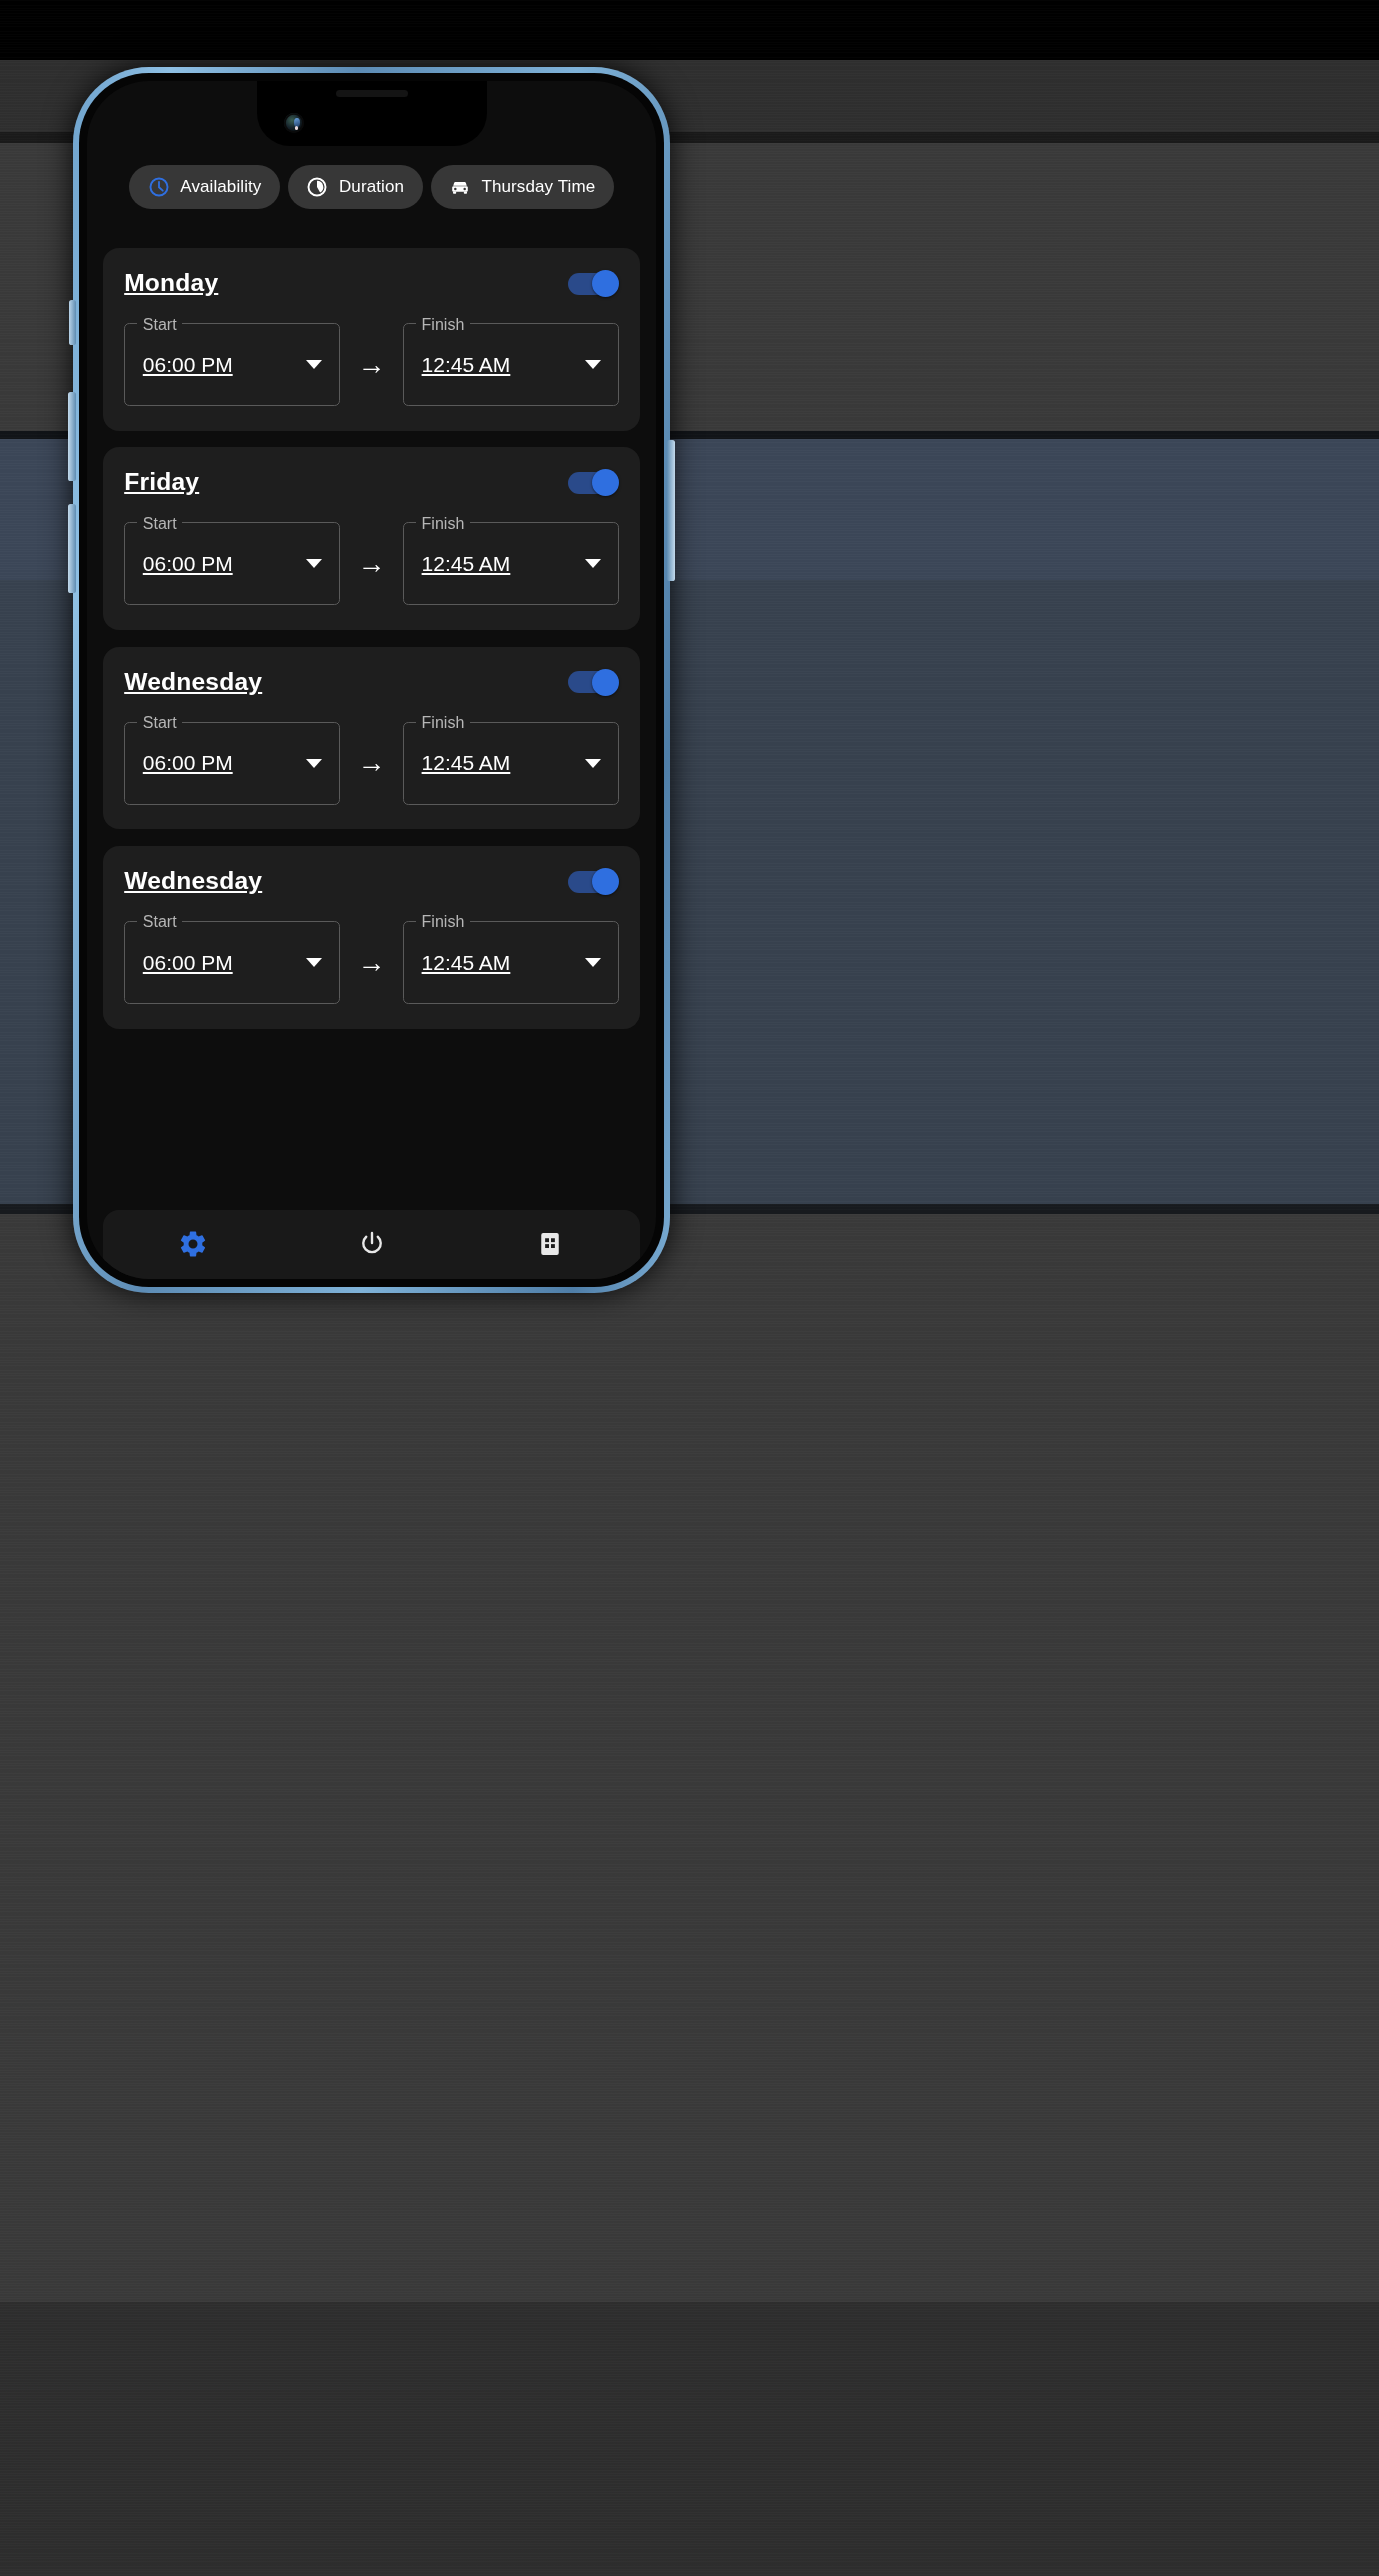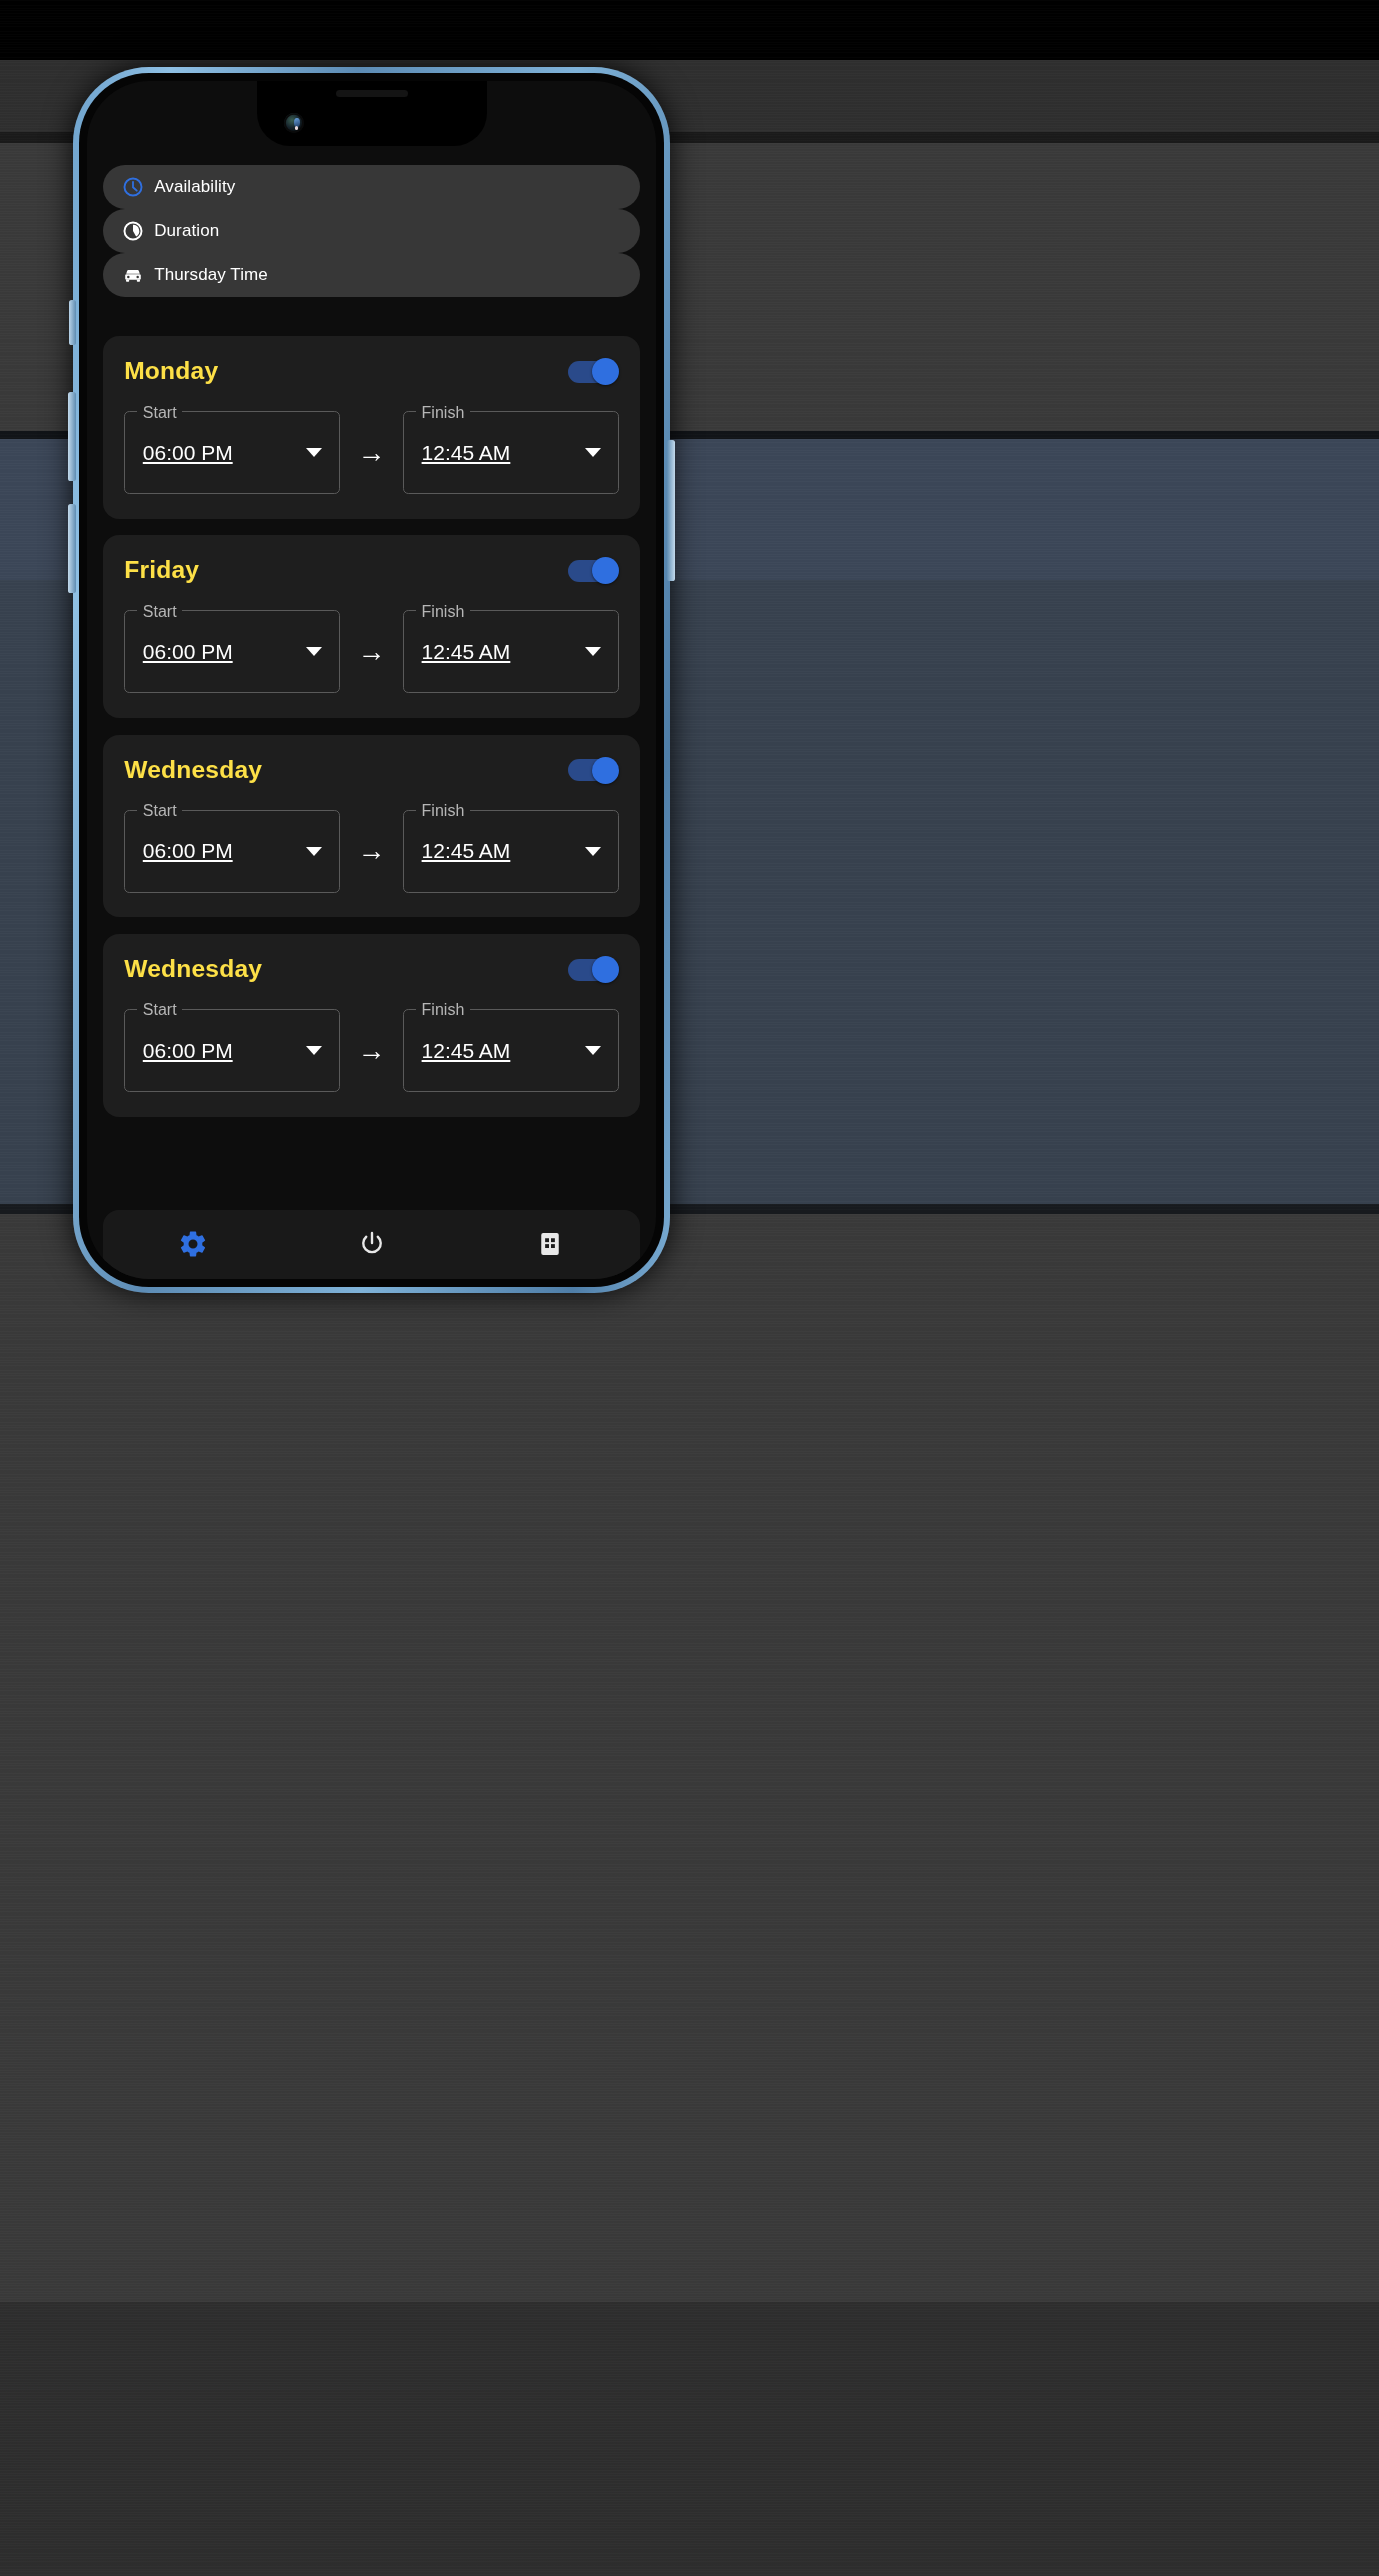--- a/index.html
+++ b/index.html
@@ -100,21 +100,21 @@
   }
 
   
   #app{
     position:absolute; inset:0;
     padding:84px 16px 0 16px;
     overflow:hidden;
   }
 
   
-  #chips{ display:flex; justify-content:center;flex-direction:column; }
+  #chips{ display:flex; gap:8px; justify-content:center; }
   .chip{
     display:flex; align-items:center; gap:10.5px;
     background:#373737; border-radius:22px;
     height:44px; padding:0 18.5px;
     color:#fff; font-size:17px; white-space:nowrap;
   }
   .chip-label{ letter-spacing:0.1px; }
   .chip-icon{ display:flex; align-items:center; justify-content:center;
     width:22px; height:22px; flex:0 0 22px; }
 
@@ -125,21 +125,21 @@
     text-align:center; padding:0 12.3px;
   }
 
   
   #cards{ margin-top:39px; display:flex; flex-direction:column; gap:16.7px; }
   .card{
     background:#1e1e1e; border-radius:16px;
     padding:21px 21px 24.6px 21px;
   }
   .card-head{ display:flex; align-items:center; justify-content:space-between; }
-  .day-name{ color:#fde047; font-size:24.6px; font-weight:bold; letter-spacing:0.2px; }
+  .day-name{ color:#ffffff; font-size:24.6px; font-weight:bold; letter-spacing:0.2px;text-decoration:underline; }
 
   .switch{ position:relative; width:51px; height:26px; flex:0 0 51px; }
   .switch .track{
     position:absolute; left:0; top:2.6px;
     width:46px; height:22px; border-radius:11.4px;
     background:#2a4a8a;
   }
   .switch .thumb{
     position:absolute; right:0; top:0;
     width:27px; height:27px; border-radius:50%;

